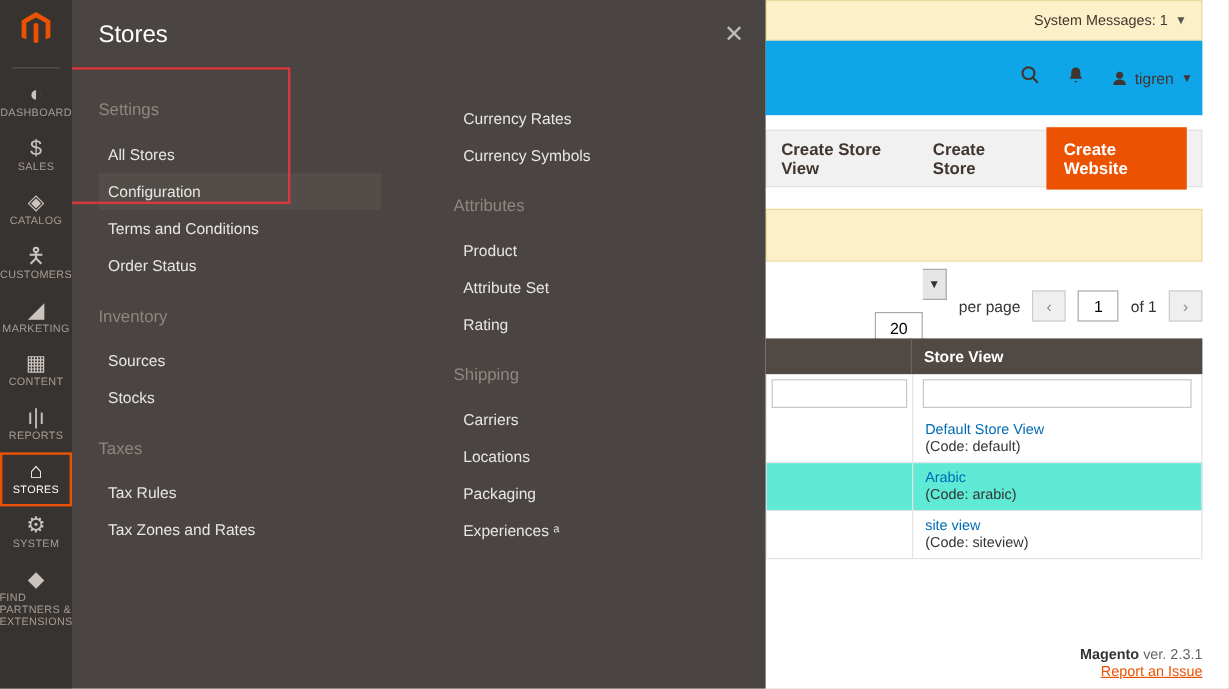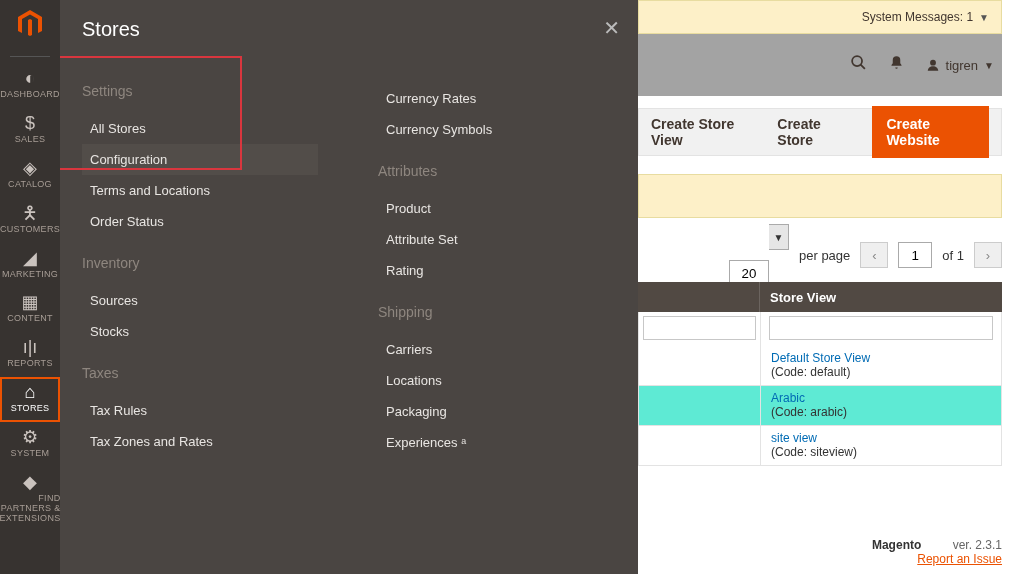--- a/index.html
+++ b/index.html
@@ -5,41 +5,41 @@
 * { box-sizing: border-box; margin: 0; padding: 0; }
 body { font-family: Arial, sans-serif; font-size: 13px; width: 1024px; height: 574px; overflow: hidden; background: #f5f5f5; position: relative; }
 
 
 .sidebar { position: absolute; left: 0; top: 0; width: 60px; height: 574px; background: #373330; display: flex; flex-direction: column; align-items: center; padding-top: 8px; z-index: 10; }
 .sidebar .logo { width: 32px; height: 32px; margin-bottom: 12px; display: flex; align-items: center; justify-content: center; }
 .sidebar .logo svg { width: 28px; height: 28px; }
 .sidebar hr { width: 40px; border: none; border-top: 1px solid #555; margin: 4px 0 6px 0; }
 .sidebar .nav-item { width: 60px; display: flex; flex-direction: column; align-items: center; justify-content: center; padding: 6px 0 8px 0; cursor: pointer; color: #a79d95; }
 .sidebar .nav-item .nav-icon { font-size: 18px; line-height: 1; margin-bottom: 3px; color: #cac3be; }
-.sidebar .nav-item .nav-label { font-size: 9px; text-align: right; line-height: 1.1; letter-spacing: 0.3px; }
+.sidebar .nav-item .nav-label { font-size: 9px; text-align: left; line-height: 1.1; letter-spacing: 0.3px; }
 .sidebar .nav-item.active { outline: 2px solid #eb5202; outline-offset: -2px; }
 .sidebar .nav-item.active .nav-icon, .sidebar .nav-item.active .nav-label { color: #fff; }
 
 
 .flyout { position: absolute; left: 60px; top: 0; width: 578px; height: 574px; background: #4a4542; color: #ddd; z-index: 9; padding: 18px 24px 18px 22px; }
 .flyout .fly-title { font-size: 20px; color: #fff; font-weight: 400; margin-bottom: 18px; }
 .flyout .close-btn { position: absolute; right: 18px; top: 16px; color: #bbb; font-size: 20px; cursor: pointer; }
 .fly-cols { display: flex; gap: 60px; margin-top: 42px; }
 .fly-col { flex: 1; }
 .fly-group-title { color: #8e867f; font-size: 14px; margin-bottom: 14px; margin-top: 18px; }
 .fly-col > .fly-group:first-child .fly-group-title { margin-top: 0; }
 .fly-item { color: #e8e5e2; font-size: 13px; padding: 8px 8px; cursor: pointer; }
 .fly-item.active { background: #524d49; }
 .fly-hl { position: absolute; border: 2px solid #d9363e; pointer-events: none; }
 
 
 .main { position: absolute; left: 60px; top: 0; right: 0; bottom: 0; background: #fff; }
 .sysmsg { position: absolute; top: 0; left: 578px; right: 22px; height: 34px; background: #fdf0c8; border: 1px solid #e8dca0; display: flex; align-items: center; justify-content: flex-end; padding: 16px 12px; font-size: 12px; color: #41362f; }
 .sysmsg .caret { margin-left: 6px; font-size: 10px; color: #555; }
-.topbar { position: absolute; top: 34px; left: 578px; right: 22px; height: 62px; background: #a3a3a3; display: flex; align-items: center; justify-content: flex-end; gap: 22px; padding-right: 8px; }
+.topbar { position: absolute; top: 34px; left: 578px; right: 22px; height: 62px; background: #0ea5e9; display: flex; align-items: center; justify-content: flex-end; gap: 22px; padding-right: 8px; }
 .topbar .icon { color: #41362f; font-size: 17px; cursor: pointer; }
 .topbar .user { display: flex; align-items: center; gap: 6px; color: #41362f; font-size: 13px; cursor: pointer; }
 .topbar .user .caret { font-size: 10px; }
 
 .actionbar { position: absolute; top: 108px; left: 578px; right: 22px; height: 48px; background: #f1f1f1; border: 1px solid #e3e3e3; display: flex; align-items: center; justify-content: flex-end; gap: 22px; padding: 0 12px; }
 .actionbar .link-btn { color: #41362f; font-size: 14px; font-weight: 600; cursor: pointer; }
 .actionbar .primary { background: #eb5202; color: #fff; padding: 10px 14px; font-size: 14px; font-weight: 600; cursor: pointer; }
 
 .yellowstrip { position: absolute; top: 174px; left: 578px; right: 22px; height: 44px; background: #fdf0c8; border: 1px solid #e8dca0; }
 
@@ -60,21 +60,21 @@
 .filterrow input { width: 100%; height: 24px; border: 1px solid #c7c7c7; padding: 0 6px; }
 
 .datarow { position: absolute; left: 578px; right: 22px; height: 40px; background: #fff; display: flex; border: 1px solid #e3e3e3; border-top: none; }
 .datarow.alt { background: #5eead4; }
 .datarow .gap { width: 122px; border-right: 1px solid #e3e3e3; }
 .datarow .col { flex: 1; padding: 5px 10px; font-size: 12px; }
 .datarow .link { color: #006bb4; cursor: pointer; }
 .datarow .code { color: #333; }
 
 .footer { position: absolute; bottom: 8px; right: 22px; text-align: right; font-size: 12px; color: #333; }
-.footer .ver { color: #666; padding-left: 28px; }
+.footer .ver { color: #666; }
 .footer a { color: #eb5202; text-decoration: underline; cursor: pointer; }
 </style>
 </head>
 <body>
 
 <div class="sidebar">
   <div class="logo">
     <svg viewBox="0 0 24 28">
         <path fill="#eb5202" d="M12 0 L24 7 L24 21 L20 23 L20 9 L12 4.5 L4 9 L4 23 L0 21 L0 7 Z M10 10 L10 25 L12 26 L14 25 L14 10 L12 9 Z"></path>
       </svg>
@@ -202,21 +202,21 @@
 
 <div class="flyout">
   <div class="fly-title">Stores</div>
   <span class="close-btn">✕</span>
   <div class="fly-cols">
     <div class="fly-col">
       <div class="fly-group">
         <div class="fly-group-title">Settings</div>
         <div class="fly-item">All Stores</div>
         <div class="fly-item active">Configuration</div>
-        <div class="fly-item">Terms and Locations</div>
+        <div class="fly-item">Terms and Conditions</div>
         <div class="fly-item">Order Status</div>
       </div>
       <div class="fly-group">
         <div class="fly-group-title">Inventory</div>
         <div class="fly-item">Sources</div>
         <div class="fly-item">Stocks</div>
       </div>
       <div class="fly-group">
         <div class="fly-group-title">Taxes</div>
         <div class="fly-item">Tax Rules</div>

